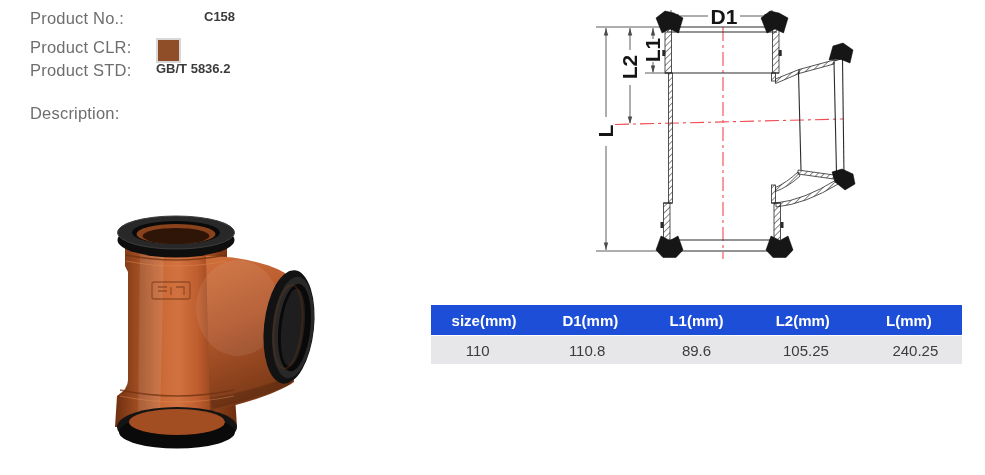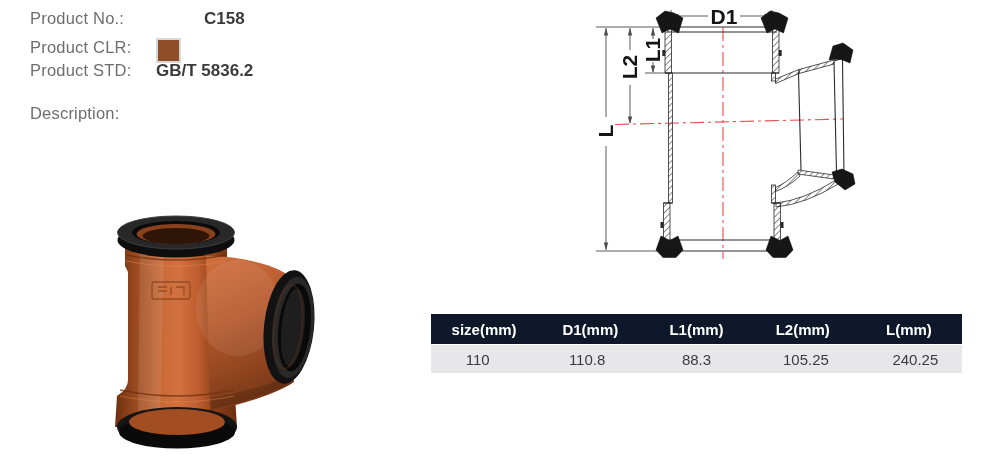--- a/index.html
+++ b/index.html
@@ -3,21 +3,21 @@
 <meta charset="utf-8">
 <style>
   html,body { margin:0; padding:0; background:#fff; }
   .page {
     position:relative; width:985px; height:475px; background:#ffffff;
     font-family:"Liberation Sans", sans-serif; overflow:hidden;
   }
   
   .info-row { position:absolute; display:flex; align-items:flex-start; }
   .info-label { width:126px; color:#6e6e6e; font-size:16.5px; letter-spacing:.2px; }
-  .info-value { color:#3b3b3b; font-weight:bold; font-size:17px; }
+  .info-value { color:#3b3b3b; font-weight:bold; font-size:13px; }
   .desc-lines { color:#666666; font-size:17px; line-height:25px; font-weight:normal; }
   .swatch { width:21px; height:21px; border:2px solid #d8d8d8; margin-top:0px; }
   #row-no  { left:30px; top:9px;gap:48px;  }
   #row-clr { left:30px; top:38px; }
   #row-std { left:30px; top:61px; }
   #row-desc{ left:30px; top:104px;}
   
   .drawing { position:absolute; left:590px; top:0px; }
   .dim  { stroke:#4a4a4a; stroke-width:0.9; }
   .dimfill { fill:#4a4a4a; }
@@ -199,29 +199,29 @@
     </g>
 
     <g>
       <ellipse cx="89" cy="231" rx="60" ry="20" fill="#141414"></ellipse>
       <ellipse cx="89" cy="236" rx="58" ry="16.5" fill="#0A0A0A"></ellipse>
       <ellipse cx="89" cy="226" rx="48" ry="13" fill="#A34D22"></ellipse>
     </g>
   </svg>
 
   <div class="spec-table">
-    <div class="t-row t-head" style="background-color: #0f172a; margin-top: 9px;">
+    <div class="t-row t-head" style="background-color: #1d4ed8;">
       <div class="t-cell" style="color: rgb(255, 255, 255);">size(mm)</div>
       <div class="t-cell" style="color: rgb(255, 255, 255);">D1(mm)</div>
       <div class="t-cell" style="color: rgb(255, 255, 255);">L1(mm)</div>
       <div class="t-cell" style="color: rgb(255, 255, 255);">L2(mm)</div>
       <div class="t-cell" style="color: rgb(255, 255, 255);">L(mm)</div>
     </div>
     <div class="t-row t-data" style="background-color: rgb(231, 231, 234); gap: 16px;">
       <div class="t-cell">110</div>
       <div class="t-cell">110.8</div>
-      <div class="t-cell">88.3</div>
+      <div class="t-cell">89.6</div>
       <div class="t-cell">105.25</div>
       <div class="t-cell">240.25</div>
     </div>
   </div>
 
 </div>
 
 </body></html>

